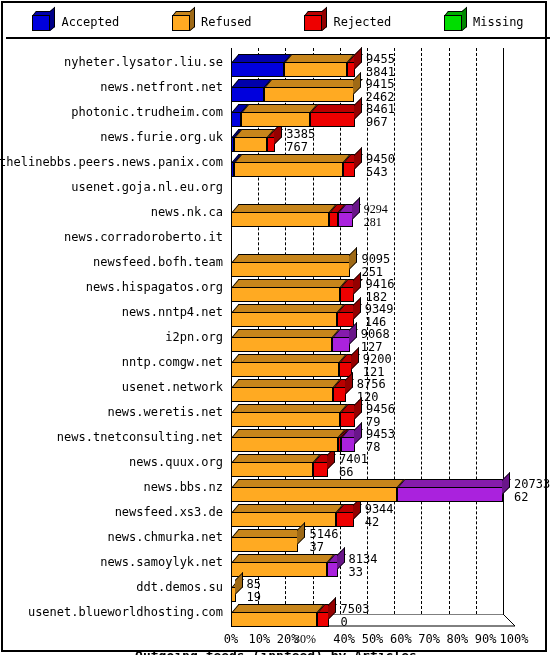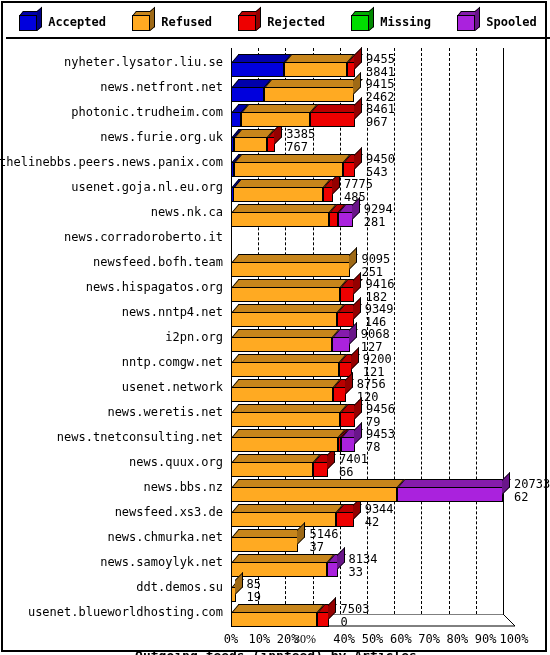--- a/index.html
+++ b/index.html
@@ -13,21 +13,21 @@
 
   
   .frame{
     position:absolute;left:1px;top:1px;width:546px;height:651px;
     border:2px solid #000;box-sizing:border-box;background:#fff;
   }
   
   .legend{
     position:absolute;left:3px;top:3px;width:544px;height:33px;
     border-bottom:2px solid #000;box-sizing:border-box;
-    display:flex;align-items:center;justify-content:space-around;font-weight:bold;
+    display:flex;align-items:center;justify-content:space-around;
   }
   .legend-item{display:flex;align-items:center;gap:5px;}
   .legend-cube{position:relative;width:24px;height:21px;}
   .legend-cube .face{
     position:absolute;left:0;top:4px;width:18px;height:16px;
     border:1px solid #000;box-sizing:border-box;
   }
   .legend-cube .top{
     position:absolute;left:0;top:0;width:18px;height:5px;
     border:1px solid #000;border-bottom:none;box-sizing:border-box;
@@ -144,28 +144,20 @@
           </span>
           <span class="legend-label">Rejected</span>
         </div>
         <div class="legend-item">
           <span class="legend-cube">
             <span class="top" style="background: rgb(0, 172, 0);"></span>
             <span class="side" style="background: rgb(0, 137, 0);"></span>
             <span class="face" style="background: rgb(0, 221, 0);"></span>
           </span>
           <span class="legend-label">Missing</span>
-        </div>
-        <div class="legend-item">
-          <span class="legend-cube">
-            <span class="top" style="background: rgb(133, 27, 172);"></span>
-            <span class="side" style="background: rgb(105, 21, 137);"></span>
-            <span class="face" style="background: rgb(170, 34, 221);"></span>
-          </span>
-          <span class="legend-label">Spooled</span>
         </div>
       </div>
 
     <div class="plot">
 
       <div class="ylabels" id="ylabels">
           <div class="ylabel" style="top: 15px;">nyheter.lysator.liu.se</div>
           <div class="ylabel" style="top: 65px;">photonic.trudheim.com</div>
           <div class="ylabel" style="top: 40px;">news.netfront.net</div>
           <div class="ylabel" style="top: 90px;">news.furie.org.uk</div>
@@ -295,39 +287,21 @@
               <div class="seg" style="left: 111.792px; width: 12.24px; background: rgb(238, 0, 0); z-index: 18;">
                 <span class="segtop" style="width: 12.24px; background: rgb(186, 0, 0);"></span>
                 <span class="segside" style="left: 10.24px; background: rgb(148, 0, 0);"></span>
               </div>
             </div>
             <div class="vals" style="left: 135.032px; top: -1px;">
               <div>9450</div>
               <div>543</div>
             </div>
           </div>
-          <div class="row" style="top: 131px;">
-            <div class="bar3d">
-              <div class="seg" style="left: 0px; width: 3px; background: rgb(0, 0, 221); z-index: 20;">
-                <span class="segtop" style="width: 3px; background: rgb(0, 0, 172);"></span>
-              </div>
-              <div class="seg" style="left: 2.176px; width: 89.76px; background: rgb(255, 170, 34); z-index: 19;">
-                <span class="segtop" style="width: 89.76px; background: rgb(199, 133, 27);"></span>
-              </div>
-              <div class="seg" style="left: 91.936px; width: 10.064px; background: rgb(238, 0, 0); z-index: 18;">
-                <span class="segtop" style="width: 10.064px; background: rgb(186, 0, 0);"></span>
-                <span class="segside" style="left: 8.064px; background: rgb(148, 0, 0);"></span>
-              </div>
-            </div>
-            <div class="vals" style="left: 113px; top: -1px;">
-              <div>7775</div>
-              <div>485</div>
-            </div>
-          </div>
-          <div class="row" style="top: 156px;">
+          <div class="row" style="top: 156px; font-family: Liberation Serif, serif;">
             <div class="bar3d">
               <div class="seg" style="left: 0px; width: 97.92px; background: rgb(255, 170, 34); z-index: 20;">
                 <span class="segtop" style="width: 97.92px; background: rgb(199, 133, 27);"></span>
               </div>
               <div class="seg" style="left: 97.92px; width: 8.976px; background: rgb(238, 0, 0); z-index: 19;">
                 <span class="segtop" style="width: 8.976px; background: rgb(186, 0, 0);"></span>
               </div>
               <div class="seg" style="left: 106.896px; width: 14.96px; background: rgb(170, 34, 221); z-index: 18;">
                 <span class="segtop" style="width: 14.96px; background: rgb(133, 27, 172);"></span>
                 <span class="segside" style="left: 12.96px; background: rgb(105, 21, 137);"></span>

